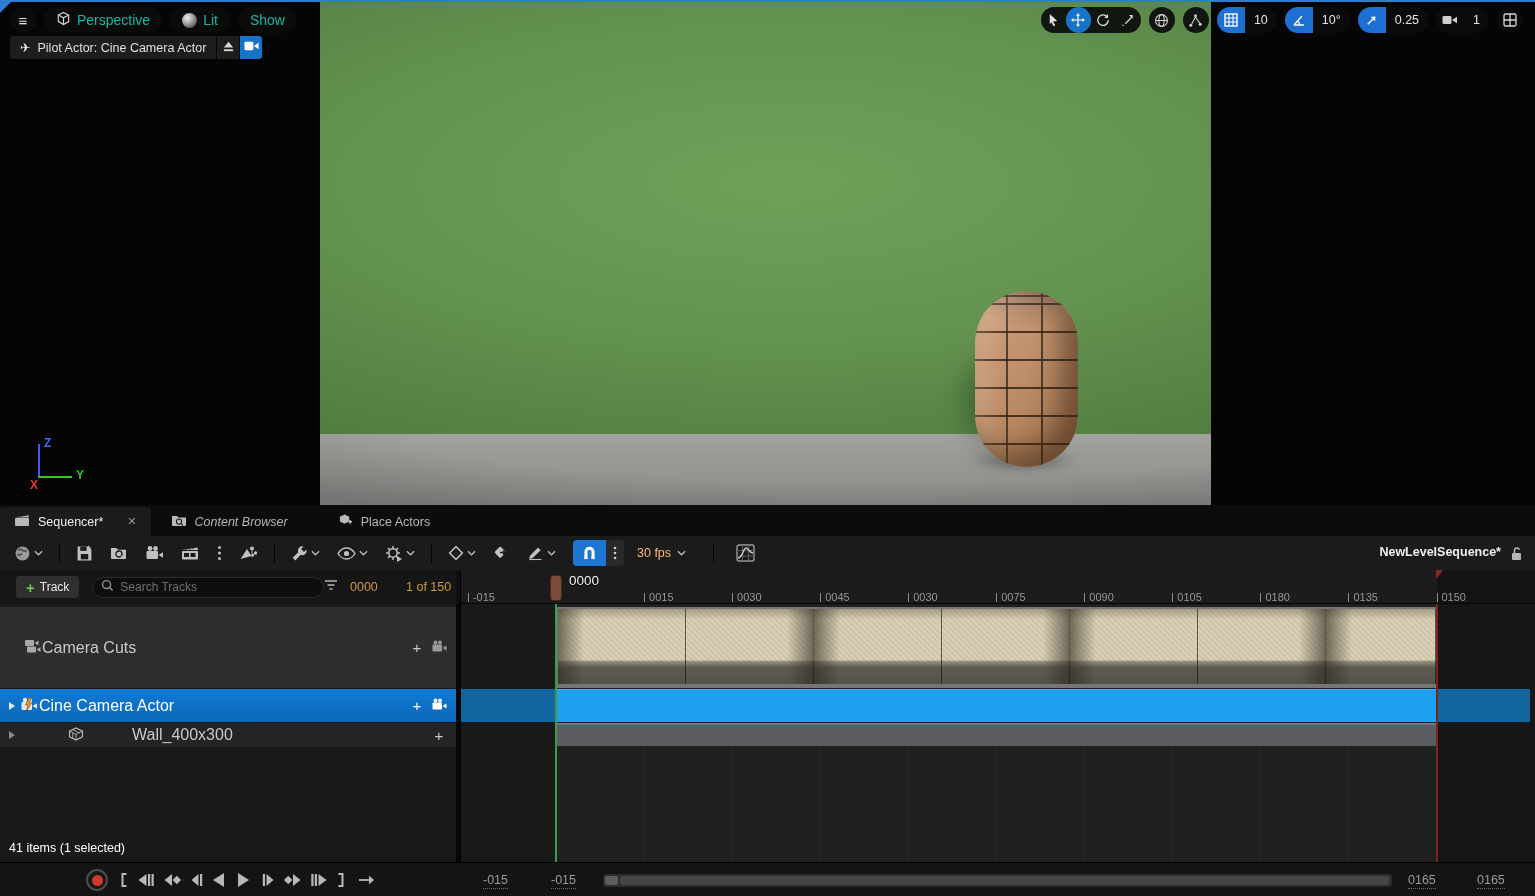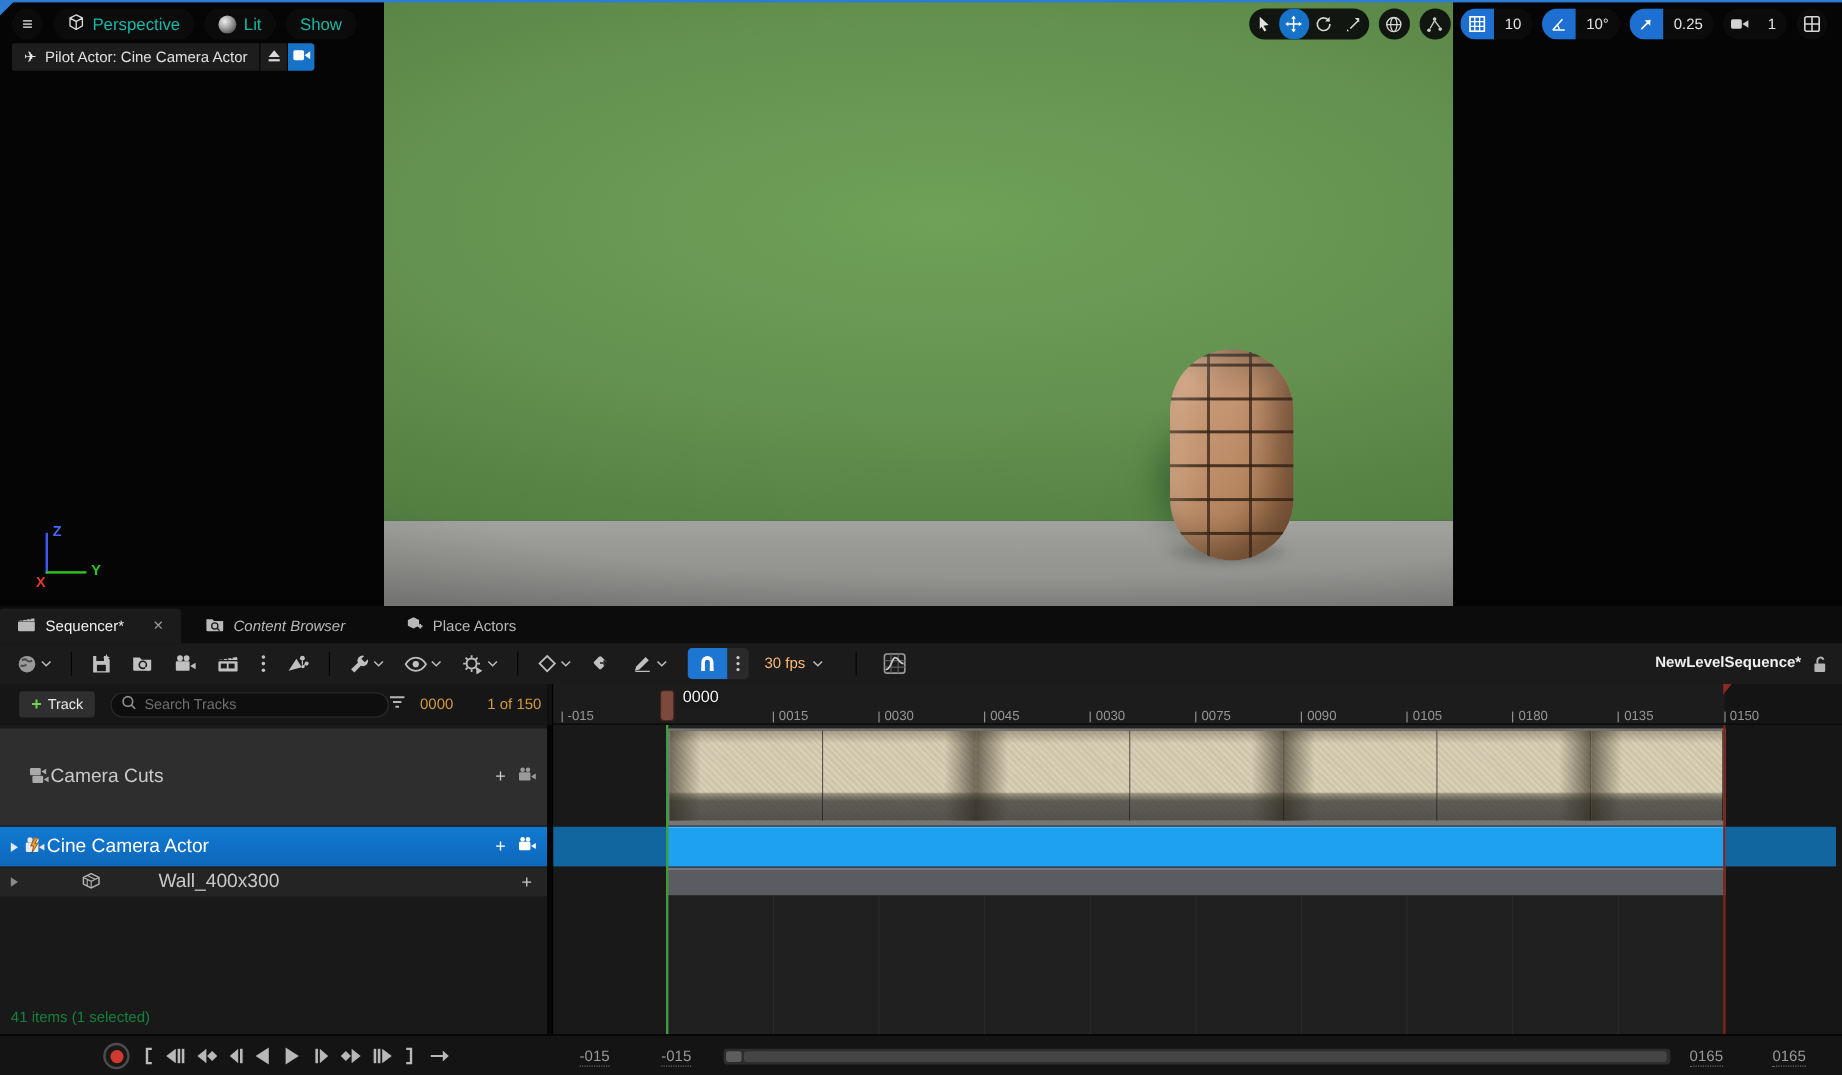--- a/index.html
+++ b/index.html
@@ -103,21 +103,21 @@
   
   #outliner { position:absolute; left:0; top:604px; width:456px; height:258px; background:#191919; }
   .orow { position:absolute; left:0; right:0; display:flex; align-items:center; color:#c9c9c9; }
   .orow .rlabel { margin-left:0; font-size:16px; }
   .orow .spacer { flex:1; }
   .rowbtn { width:22px; text-align:center; color:#c9c9c9; font-size:15px; }
   .expander { width:0; height:0; border-left:6px solid #8a8a8a; border-top:4.5px solid transparent; border-bottom:4.5px solid transparent; margin:0 5px 0 9px; }
   #row-cuts { top:3px; height:81px; background:#2e2e2e; padding-left:24px; }
   #row-cam { top:85px; height:33px; background:linear-gradient(180deg,#1179d2,#0d68ba); color:#fff; }
   #row-wall { top:119px; height:24px; background:#242424;gap:48px; }
-  #outliner-status { position:absolute; left:9px; bottom:7px; color:#15803d; font-size:12.5px; }
+  #outliner-status { position:absolute; left:9px; bottom:7px; color:#ffffff; font-size:12.5px; }
   #splitter { position:absolute; left:456px; top:604px; width:4px; height:258px; background:#060606; }
 
   #timeline { position:absolute; left:460px; top:604px; width:1075px; height:258px; background:#202020; border-left:1px solid #000; overflow:hidden; }
   #tl-prestart { position:absolute; left:0; top:0; width:95px; bottom:0; background:rgba(0,0,0,0.22); }
   #tl-postend { position:absolute; left:976px; top:0; right:0; bottom:0; background:rgba(0,0,0,0.3); }
 
   #strip { position:absolute; left:95px; top:3px; width:882px; height:81px; background:#757575; padding:2px 2px 4px 2px; display:flex; }
   .thumb { position:relative; height:100%; border-right:1px solid rgba(10,10,10,0.6);
     background:
       repeating-linear-gradient(45deg, rgba(60,55,40,0.07) 0 2px, rgba(0,0,0,0) 2px 4px),

